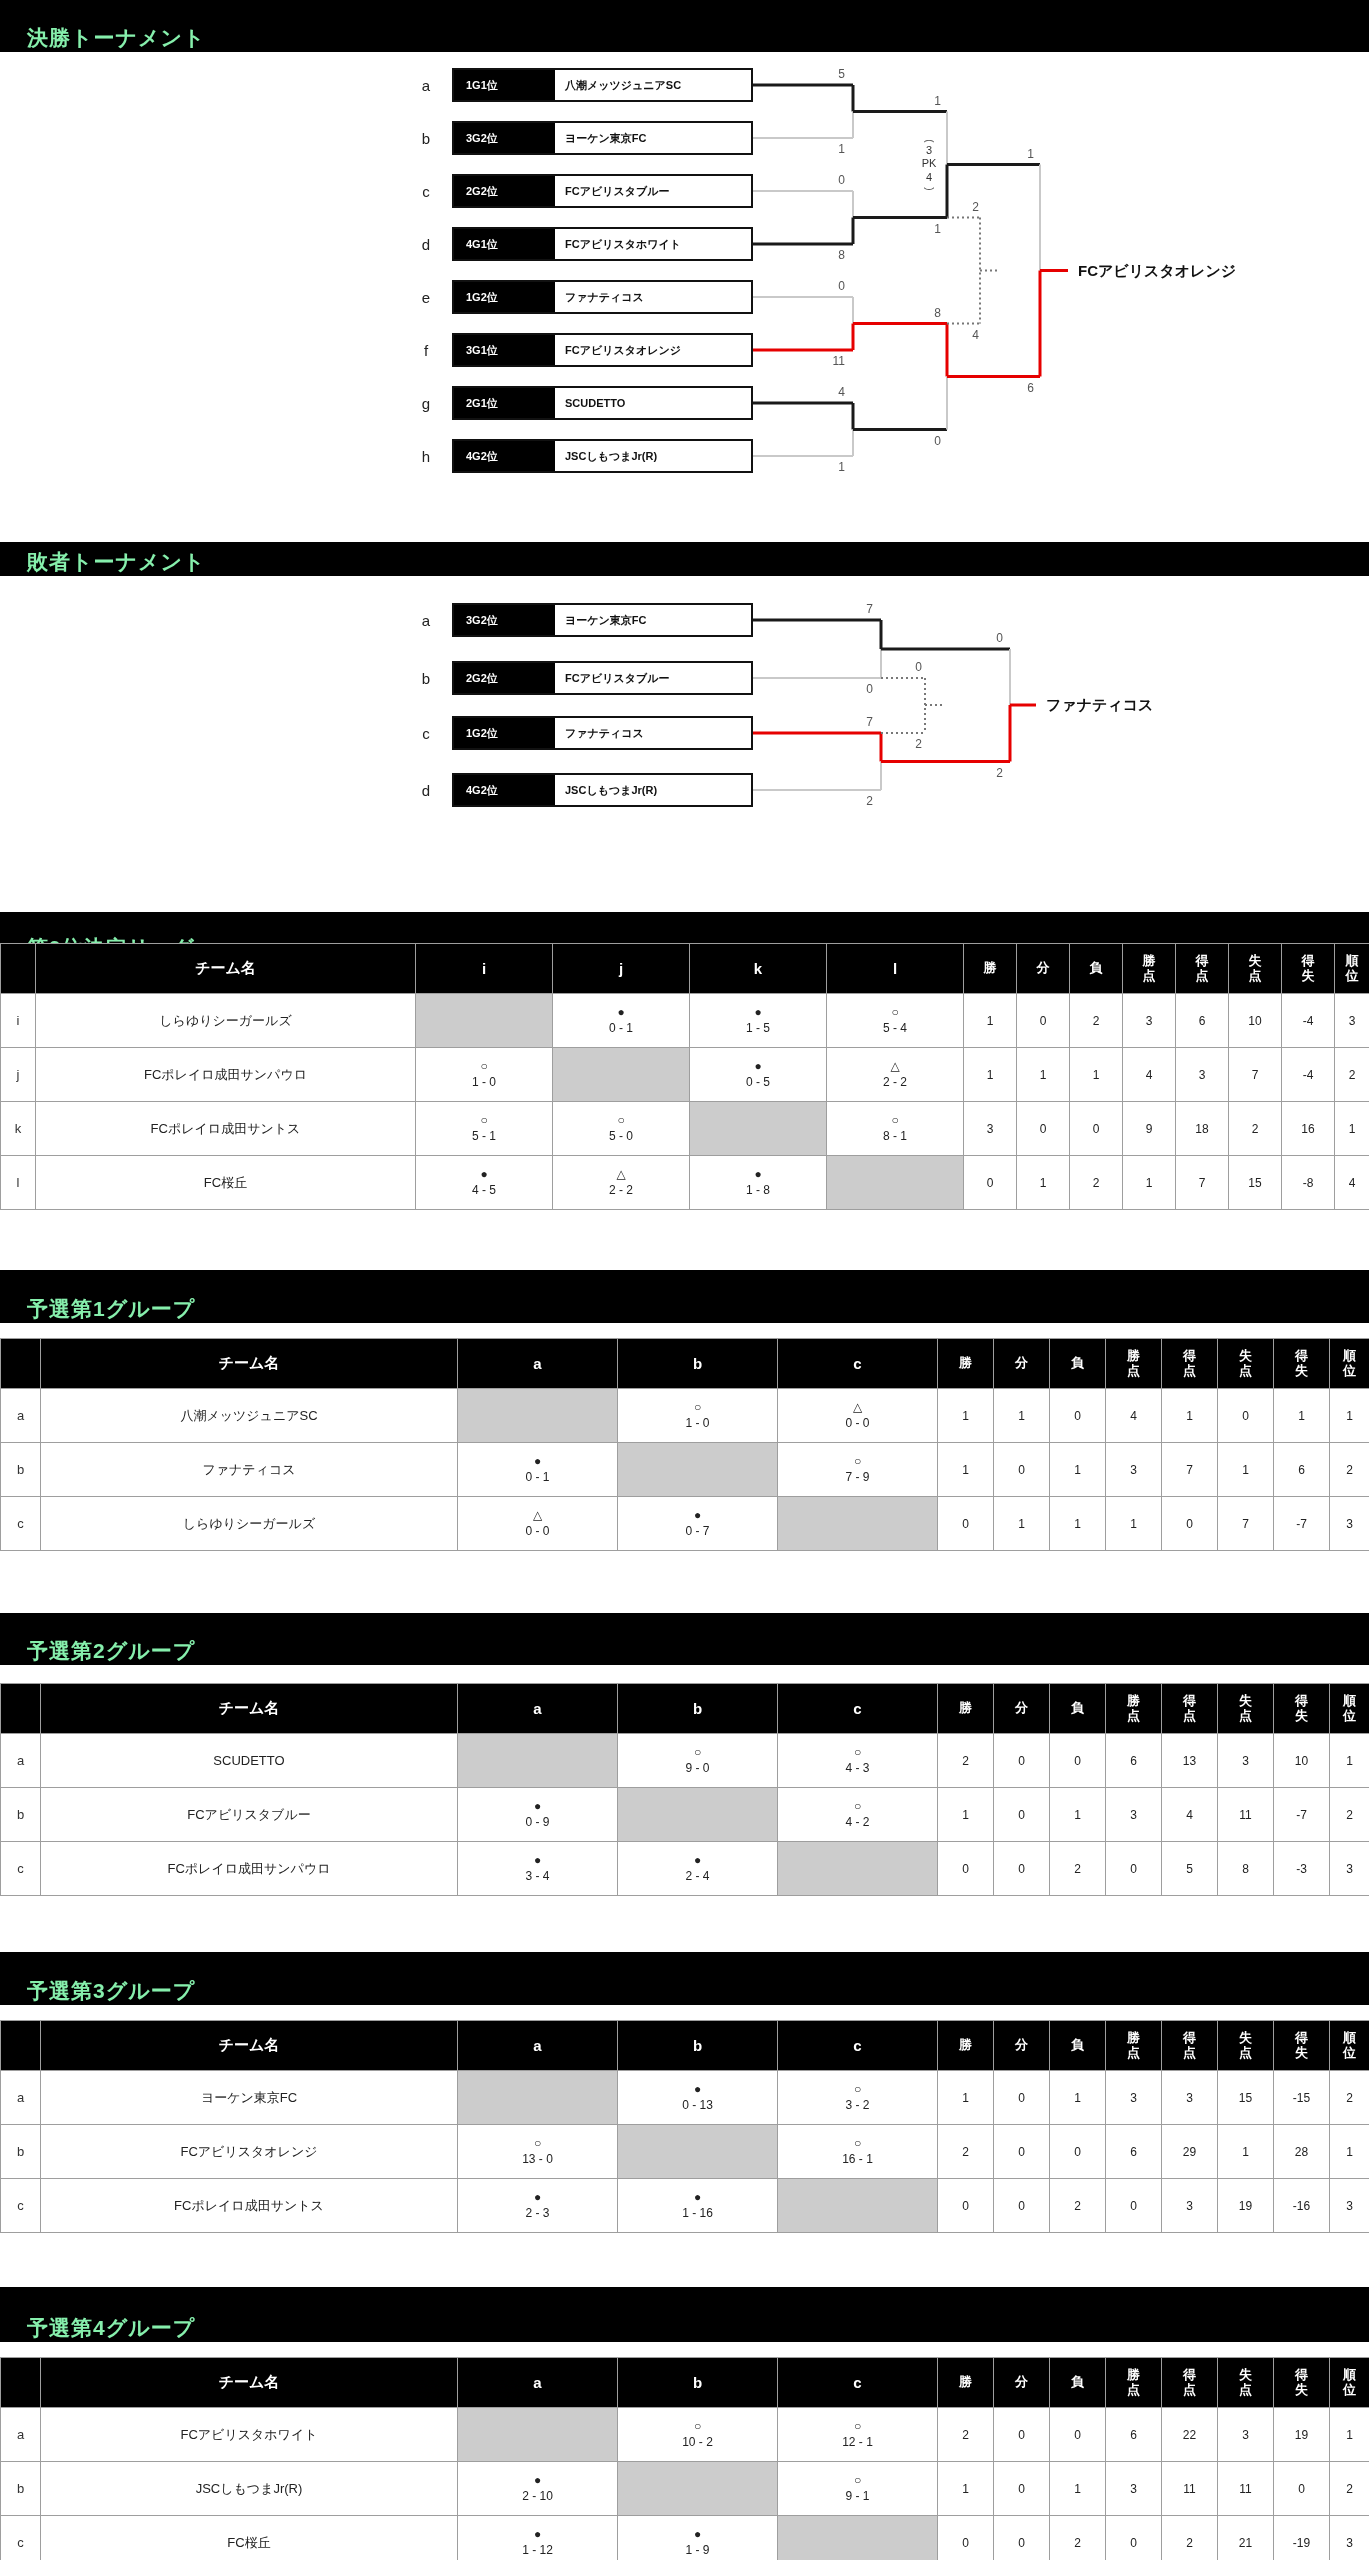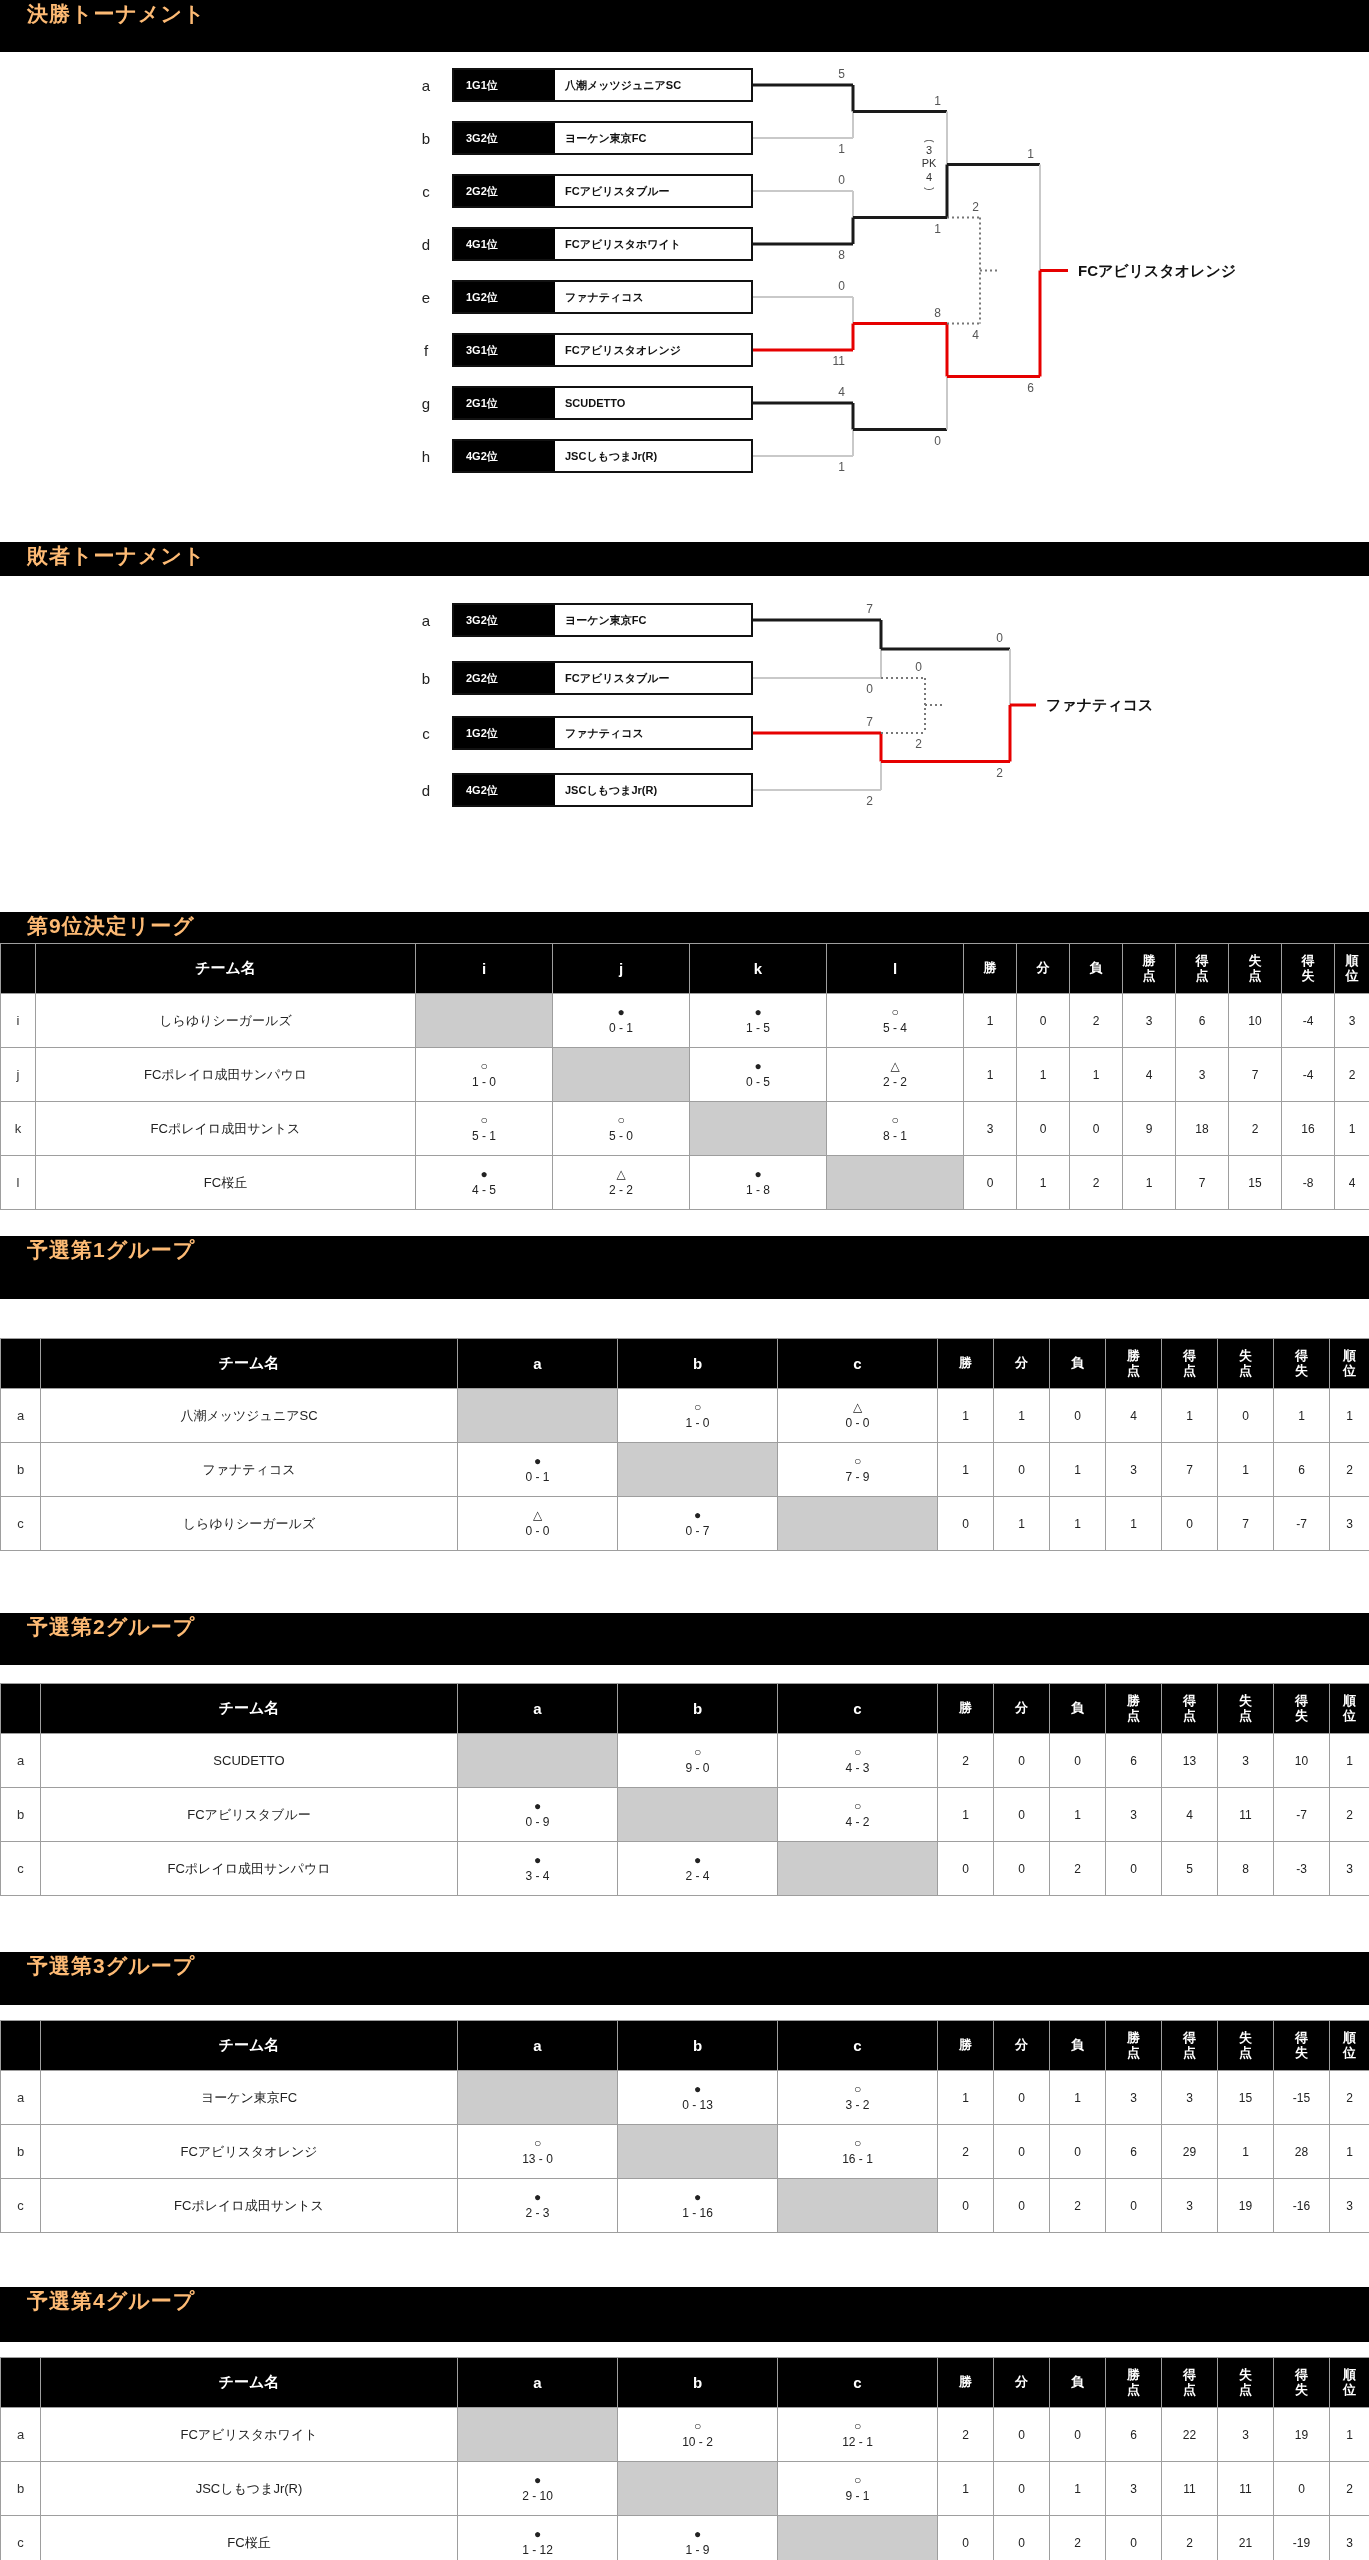--- a/index.html
+++ b/index.html
@@ -1,20 +1,20 @@
 <!DOCTYPE html>
 <html><head>
 <meta charset="utf-8">
 <style>
   html,body{margin:0;padding:0;background:#fff}
   .page{position:relative;width:1369px;height:2560px;overflow:hidden;background:#fff;
         font-family:"Liberation Sans","DejaVu Sans",sans-serif;color:#222}
   
-  .bar{position:absolute;left:0;width:1369px;background:#000;color:#fdba74;
-       display:flex;align-items:flex-start;padding-left:27px;box-sizing:border-box}
+  .bar{position:absolute;left:0;width:1369px;background:#000;color:#86efac;
+       display:flex;align-items:flex-end;padding-left:27px;box-sizing:border-box}
   .bar .t{font-size:21px;font-weight:bold;letter-spacing:1px}
   
   .bracket{position:absolute;left:0;width:1369px}
   .bracket svg{position:absolute;left:0;top:0}
   line.w{stroke:#1a1a1a;stroke-width:3}
   line.l{stroke:#c9c9c9;stroke-width:2}
   line.r{stroke:#e60000;stroke-width:3}
   line.d{stroke:#777;stroke-width:2;stroke-dasharray:2 3}
   .blet{position:absolute;transform:translate(-50%,-50%);font-size:15px;color:#222}
   .tbox{position:absolute;width:301px;height:34px;background:#fff;border:2px solid #111;
@@ -350,21 +350,21 @@
             <td>1</td>
             <td>7</td>
             <td>15</td>
             <td>-8</td>
             <td>4</td>
           </tr>
         </tbody>
       </table>
     </div>
 
-  <div class="bar" style="top:1236px;height:63px">
+  <div class="bar" style="top:1270px;height:53px">
     <span class="t">予選第1グループ</span>
   </div>
   <div class="twrap" id="table1" style="top:1338px">
       <table class="res">
         <colgroup>
           <col style="width: 40px;">
           <col style="width: 417px;">
           <col style="width: 160px;">
           <col style="width: 160px;">
           <col style="width: 160px;">

